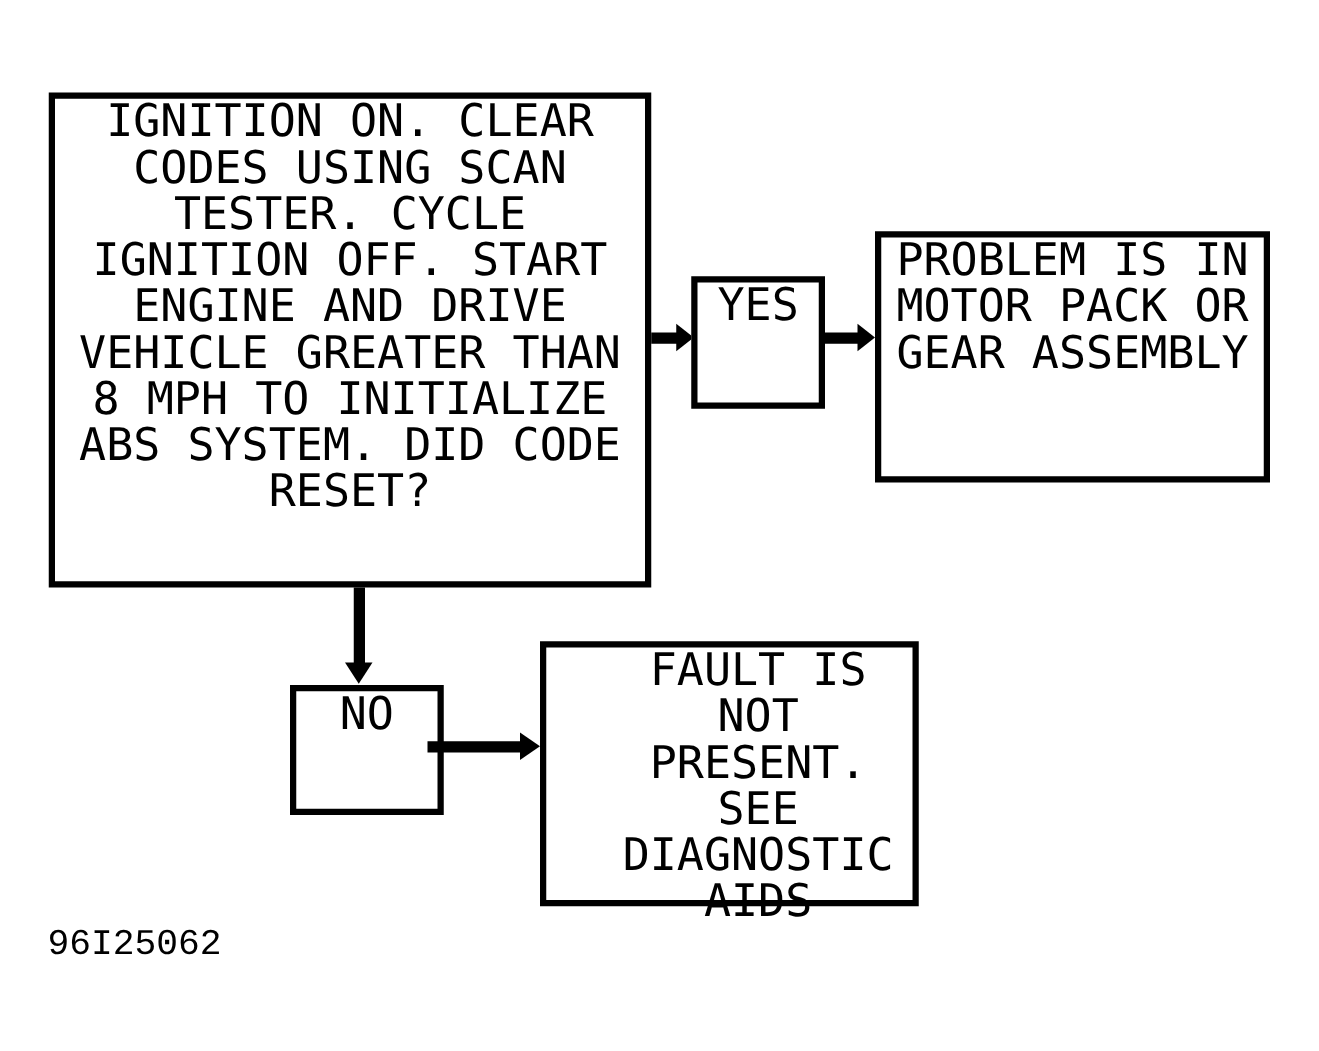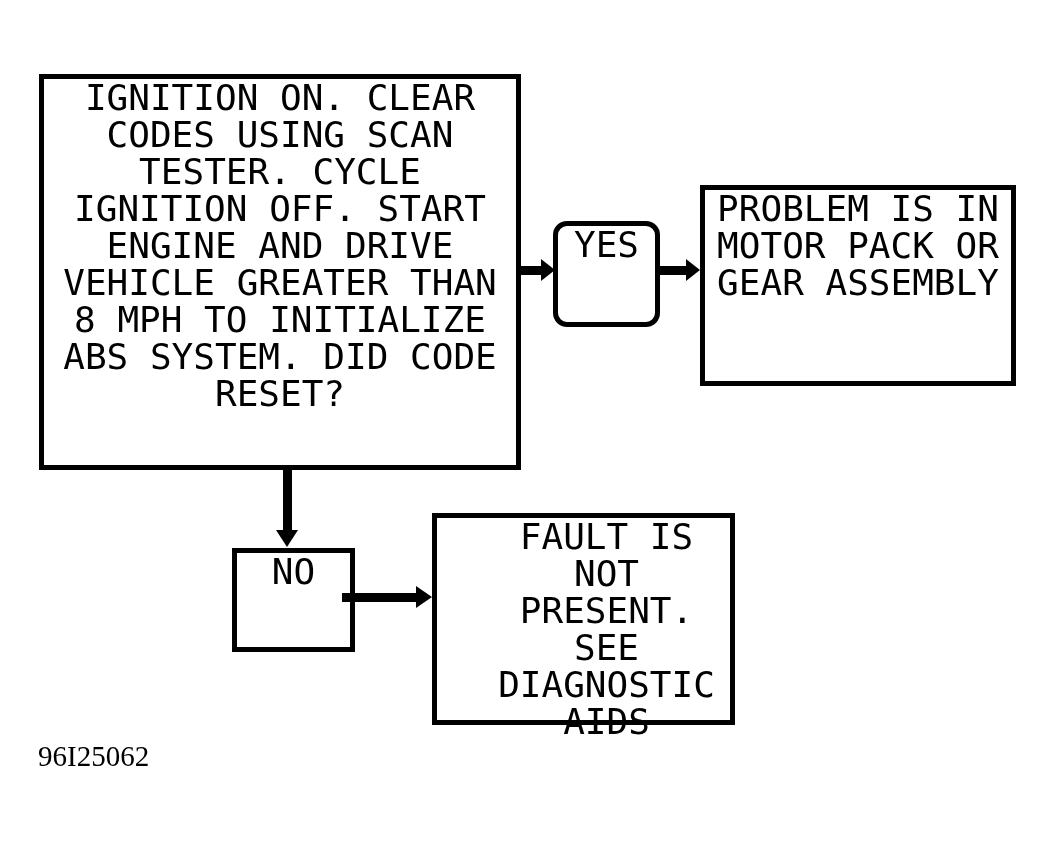--- a/index.html
+++ b/index.html
@@ -26,21 +26,21 @@
     justify-content: center;
     text-align: center;
   }
   .boxtext {
     white-space: pre-line;
     font-size: 36px;
     line-height: 37px;
     letter-spacing: 0px;
   }
   #question-box { left: 39px;  top: 74px;  width: 482px; height: 396px; }
-  #yes-box      { left: 553px; top: 221px; width: 107px; height: 106px; border-radius: 14px; }
+  #yes-box      { left: 553px; top: 221px; width: 107px; height: 106px; }
   #problem-box  { left: 700px; top: 185px; width: 316px; height: 201px; }
   #no-box       { left: 232px; top: 548px; width: 123px; height: 104px; }
   #fault-box    { left: 432px; top: 513px; width: 303px; height: 212px; padding-left: 46px; }
 
   .shaft {
     position: absolute;
     background: #000000;
   }
   .head {
     position: absolute;
@@ -69,21 +69,21 @@
   #a4-shaft { left: 342px; top: 593px; width: 76px; height: 9px; }
   #a4-head  { left: 416px; top: 586px;
               border-top: 11px solid transparent;
               border-bottom: 11px solid transparent;
               border-left: 16px solid #000000; }
 
   .figure-code {
     position: absolute;
     left: 38px;
     top: 740px;
-    font-family: Liberation Serif, serif;
+    font-family: Liberation Mono, monospace;
     font-size: 29px;
     line-height: 32px;
     color: #000000;
   }
 </style>
 </head>
 <body>
 
 <div class="canvas">
 

